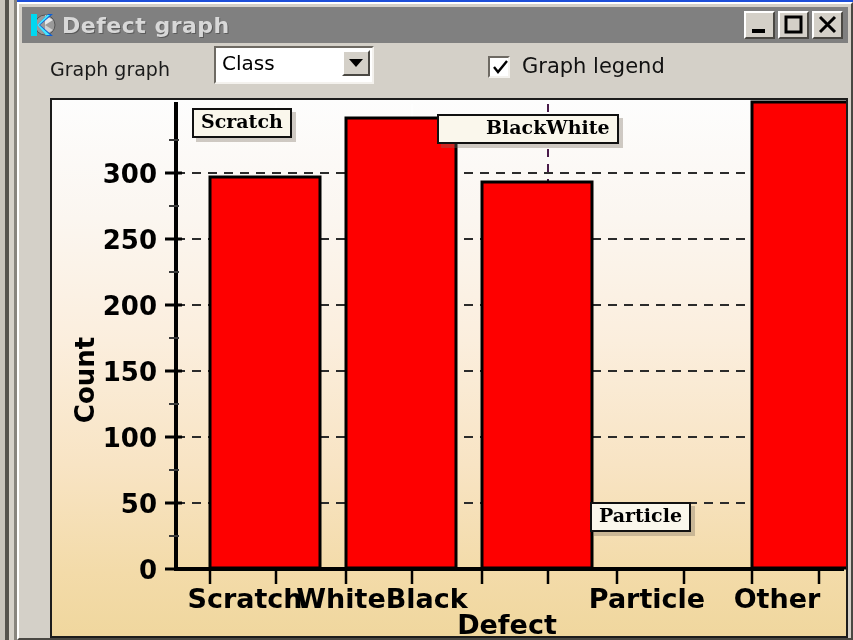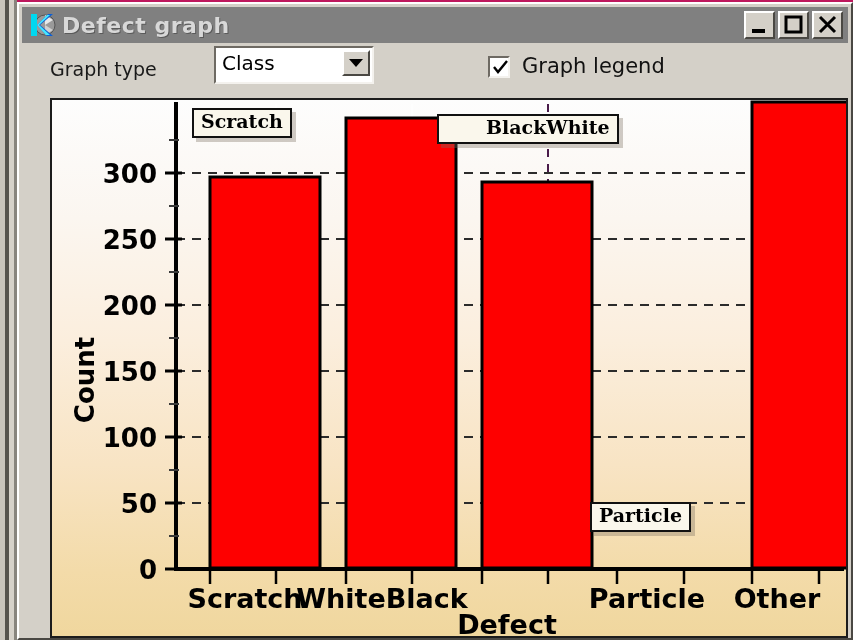--- a/index.html
+++ b/index.html
@@ -13,21 +13,21 @@
     overflow: hidden;
     font-family: "Liberation Sans", sans-serif;
   }
 
   
   #desktop {
     position: absolute;
     left: 0; top: 0;
     width: 853px;
     height: 640px;
-    background: #be185d;
+    background: #1d4ed8;
   }
   
   .backdrop-strip {
     position: absolute;
     top: 0;
     height: 640px;
   }
   #strip-a { left: 0px;  width: 5px;  background: #c8c4bc; }
   #strip-b { left: 5px;  width: 4px;  background: #55534e; }
   #strip-c { left: 9px;  width: 5px;  background: #d6d2ca; }
@@ -271,21 +271,21 @@
         </div>
         <div class="tb-btn">
           <svg width="27" height="24" viewBox="0 0 27 24">
             <path d="M6 4 L21 19 M21 4 L6 19" stroke="#000" stroke-width="3" fill="none"></path>
           </svg>
         </div>
       </div>
     </div>
 
     <div id="toolbar">
-      <div id="graphtype-label">Graph type</div>
+      <div id="graphtype-label">Graph graph</div>
 
       <div id="graphtype-combo">
         <div id="graphtype-value">Class</div>
         <div id="graphtype-arrow-btn">
           <div class="arrow-down"></div>
         </div>
       </div>
 
       <div id="legend-check-wrap">
         <div id="legend-checkbox">

